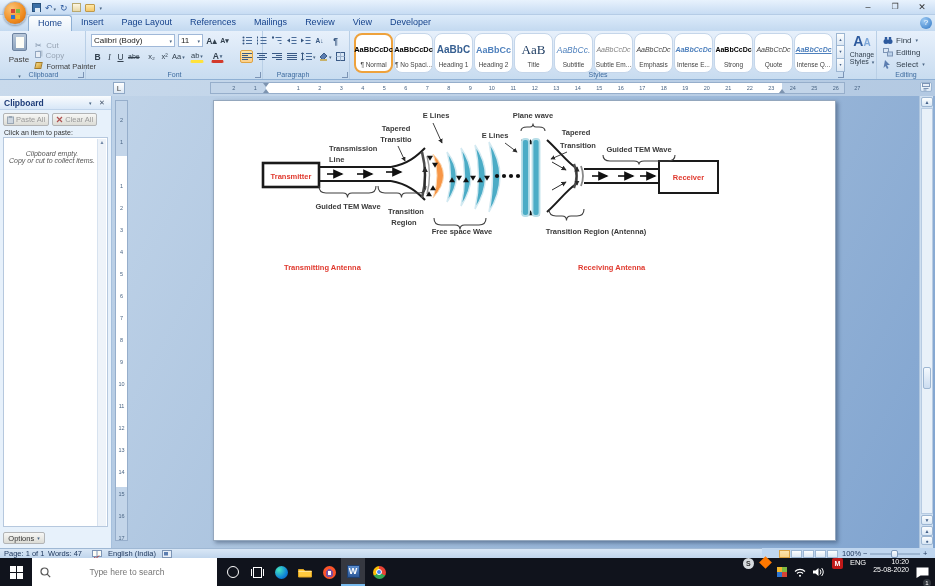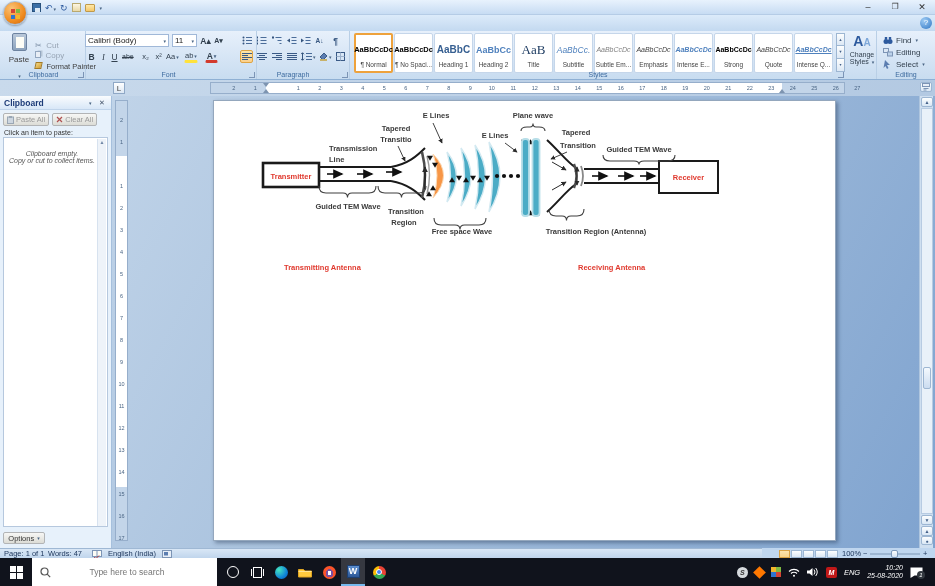--- a/index.html
+++ b/index.html
@@ -31,21 +31,21 @@
   .gfoot{left:0;bottom:1px;width:100%;text-align:center;font-size:7px;color:#3e6b9f;}
   .glaunch{right:1px;bottom:1px;width:6px;height:6px;border-right:1px solid #7c94b5;border-bottom:1px solid #7c94b5;}
   .btxt{font-size:8px;color:#3f3f3f;}
   .gray{color:#97a4b4;}
   .cr{font-size:5px;color:#4a6584;margin-left:1px;}
   .combo{background:#fff;border:1px solid #a0b8d8;font-size:8px;color:#222;display:flex;align-items:center;justify-content:space-between;padding:0 2px;height:13px;}
   .sbtn{display:inline-flex;align-items:center;justify-content:center;height:13px;min-width:13px;border:1px solid transparent;border-radius:2px;font-size:8.5px;color:#33414f;}
   .sbtn.on{background:linear-gradient(#fde5a9,#fbd08c);border-color:#dfa443;}
   .ln{stroke:#4a6c99;stroke-width:1;}
   
-  .stcell{width:39px;height:40px;background:#fff;border:1px solid #c5d6ea;border-radius:2px;margin-right:1px;display:flex;flex-direction:column;align-items:center;justify-content:center;cursor:pointer;}
+  .stcell{width:39px;height:40px;background:#fff;border:1px solid #c5d6ea;border-radius:8px;margin-right:1px;display:flex;flex-direction:column;align-items:center;justify-content:center;cursor:pointer;}
   .stcell.sel{border:2px solid #eea23c;}
   .stprev{display:block;line-height:22px;white-space:nowrap;}
   .stlab{display:block;font-size:6.5px;color:#444;white-space:nowrap;}
   .p-n{font-weight:bold;font-size:7.5px;color:#000;}
   .p-h1{font-weight:bold;font-size:10px;color:#365f91;}
   .p-h2{font-weight:bold;font-size:9px;color:#4f81bd;}
   .p-ti{font-size:13px;color:#17365d;font-family:"Liberation Serif",serif;}
   .p-su{font-size:8.5px;font-style:italic;color:#4f81bd;}
   .p-se{font-size:7px;font-style:italic;color:#7f7f7f;}
   .p-em{font-size:7px;font-style:italic;color:#404040;}
@@ -95,21 +95,21 @@
   
   .taskbar{left:0;top:558px;width:935px;height:28px;background:#10131c;}
   .startbtn{left:0;top:0;width:32px;height:28px;display:flex;align-items:center;justify-content:center;}
   .winflag{display:grid;grid-template-columns:6px 6px;grid-gap:1px;}
   .winflag span{width:6px;height:6px;background:#fefefe;}
   .searchbox{left:32px;top:0;width:185px;height:28px;background:#fff;display:flex;align-items:center;gap:6px;padding-left:8px;}
   .searchbox input{border:none;outline:none;font-size:8.5px;color:#333;width:140px;background:transparent;text-align:center;}
   .tbicon{top:0;width:24px;height:28px;display:flex;align-items:center;justify-content:center;}
   .tbicon.active{background:rgba(255,255,255,.16);border-bottom:2px solid #76b9ed;}
   .circ{border-radius:50%;}
-  .tray{right:0;top:0;height:28px;display:flex;align-items:center;gap:7px;padding-right:12px;color:#fff;font-style:italic;}
+  .tray{right:0;top:0;height:28px;display:flex;gap:7px;padding-right:6px;color:#fff;}
   .trayico{display:flex;align-items:center;justify-content:center;}
   .clock{text-align:right;font-size:7px;line-height:8px;color:#fff;}
   .lang{font-size:7.5px;color:#fff;}
   
   .dt{font:600 7.5px "Liberation Sans",sans-serif;fill:#3a3a3a;text-anchor:middle;}
   .as{text-anchor:start;}
   .redt{fill:#e0392e;font-weight:bold;}
 </style>
 </head>
 <body>
@@ -132,20 +132,30 @@
   <div class="a qat">
     <span class="disk"></span>
     <span><span style="color:#2d5a9e;">↶</span><i class="cr">▾</i></span>
     <span style="color:#2d5a9e;">↻</span>
     <span class="mini"></span>
     <span class="fold"></span>
     <i class="cr">▾</i>
   </div>
 
   <div class="a tabrow">
+    <div class="a tabs">
+      <span class="tab active">Home</span>
+      <span class="tab">Insert</span>
+      <span class="tab">Page Layout</span>
+      <span class="tab">References</span>
+      <span class="tab">Mailings</span>
+      <span class="tab">Review</span>
+      <span class="tab">View</span>
+      <span class="tab">Developer</span>
+    </div>
     <div class="a helpbtn">?</div>
   </div>
 
   <div class="a ribbon">
 
     <div class="a group" style="left:2px;width:84px;">
       <div class="a" style="left:4px;top:2px;width:26px;text-align:center;">
         <span style="display:inline-block;width:15px;height:18px;background:linear-gradient(#b9c8da,#8da3bd);border:1px solid #6d83a0;border-radius:2px;position:relative;">
           <span style="position:absolute;left:3px;top:3px;width:8px;height:11px;background:#fdfdf6;"></span>
         </span>
@@ -160,21 +170,21 @@
         <span class="btxt gray">Copy</span>
       </div>
       <div class="a" style="left:33px;top:24px;white-space:nowrap;">
         <span style="display:inline-block;width:7px;height:7px;background:linear-gradient(135deg,#f6d77c,#cf9e3a);border:1px solid #a47a23;transform:skewX(-12deg);"></span>
         <span class="btxt" style="font-size:7.5px;">Format Painter</span>
       </div>
       <div class="gfoot a">Clipboard</div>
       <span class="a glaunch"></span>
     </div>
 
-    <div class="a group" style="left:81px;width:176px;">
+    <div class="a group" style="left:87px;width:176px;">
       <div class="a combo" style="left:4px;top:3px;width:84px;">
         <span>Calibri (Body)</span>
           <i class="cr">▾</i>
       </div>
       <div class="a combo" style="left:91px;top:3px;width:25px;">
         <span>11</span>
           <i class="cr">▾</i>
       </div>
       <span class="a sbtn" style="left:118px;top:3px;font-weight:bold;">A▴</span>
       <span class="a sbtn" style="left:131px;top:3px;font-size:7px;font-weight:bold;">A▾</span>

